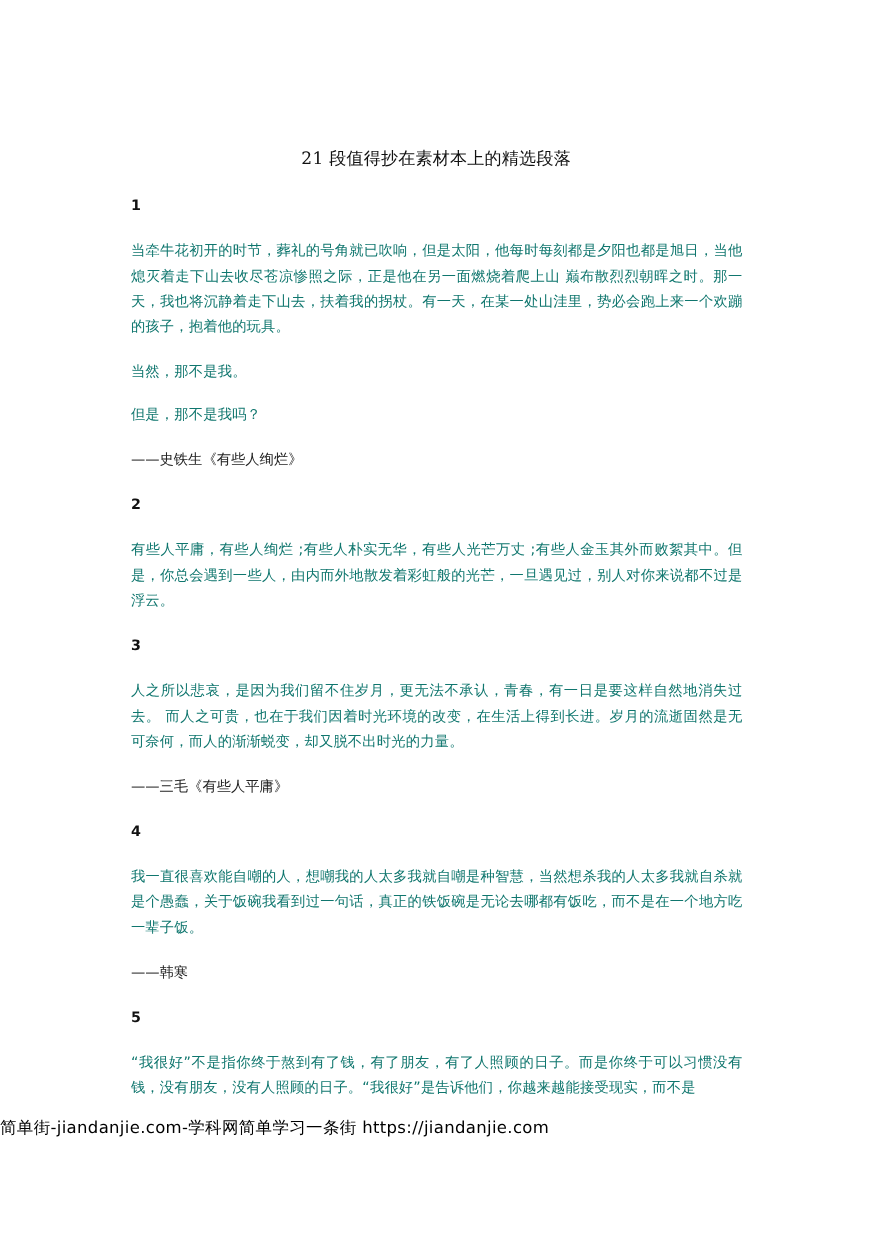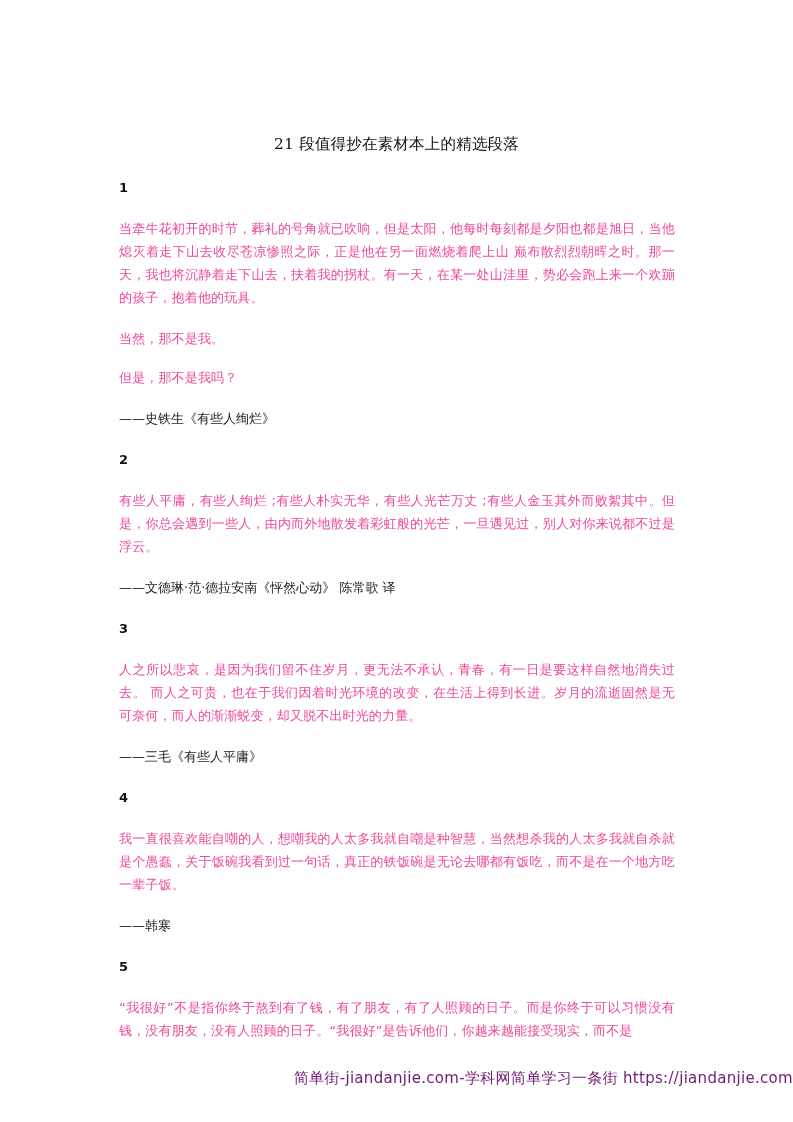--- a/index.html
+++ b/index.html
@@ -3,43 +3,42 @@
 <meta charset="utf-8">
 <style>
   html, body { margin: 0; padding: 0; background: #ffffff; }
   body { width: 793px; height: 1122px; position: relative; overflow: hidden;
          font-family: "DejaVu Sans", "Liberation Sans", sans-serif; color: #222; }
   .page { position: absolute; left: 0; top: 0; width: 659px; height: 1122px; }
   .title { position: absolute; top: 134px; left: 0; width: 793px; text-align: center;
            font-family: "DejaVu Serif", "Liberation Serif", serif; font-size: 15.5px; color: #111; letter-spacing: 0.2px; }
   .content { position: absolute; left: 119px; top: 176px; width: 556px; }
   .num { font-size: 13px; font-weight: bold; color: #111; height: 23px; line-height: 23px; margin: 0 0 18px 0; }
-  .para { font-size: 13px; line-height: 23px; margin: 0 0 18px 0; color: #ec4899; text-align: justify; letter-spacing: 0.15px; }
+  .para { font-size: 13px; line-height: 23px; margin: 0 0 18px 0; color: #0f766e; text-align: justify; letter-spacing: 0.15px; }
   .para.tight { margin-bottom: 16px; }
   .attr { font-size: 13px; line-height: 23px; margin: 0 0 18px 0; color: #222; }
-  .footer { position: absolute; top: 1069px; left: 0; width: 793px; text-align: right;
-            font-size: 15px; color: #701a75; letter-spacing: 0.3px; }
+  .footer { position: absolute; top: 1016px; left: 0; width: 793px; text-align: left;
+            font-size: 15px; color: #000000; letter-spacing: 0.3px; }
 </style>
 </head>
 <body>
 
 <div class="page">
   <div class="title">21 段值得抄在素材本上的精选段落</div>
 
   <div class="content">
 
     <div class="num">1</div>
     <p class="para">当牵牛花初开的时节，葬礼的号角就已吹响，但是太阳，他每时每刻都是夕阳也都是旭日，当他熄灭着走下山去收尽苍凉惨照之际，正是他在另一面燃烧着爬上山 巅布散烈烈朝晖之时。那一天，我也将沉静着走下山去，扶着我的拐杖。有一天，在某一处山洼里，势必会跑上来一个欢蹦的孩子，抱着他的玩具。</p>
     <p class="para tight">当然，那不是我。</p>
     <p class="para">但是，那不是我吗？</p>
     <div class="attr">——史铁生《有些人绚烂》</div>
 
     <div class="num">2</div>
     <p class="para">有些人平庸，有些人绚烂 ;有些人朴实无华，有些人光芒万丈 ;有些人金玉其外而败絮其中。但是，你总会遇到一些人，由内而外地散发着彩虹般的光芒，一旦遇见过，别人对你来说都不过是浮云。</p>
-    <div class="attr">——文德琳·范·德拉安南《怦然心动》 陈常歌 译</div>
 
     <div class="num">3</div>
     <p class="para">人之所以悲哀，是因为我们留不住岁月，更无法不承认，青春，有一日是要这样自然地消失过去。 而人之可贵，也在于我们因着时光环境的改变，在生活上得到长进。岁月的流逝固然是无可奈何，而人的渐渐蜕变，却又脱不出时光的力量。</p>
     <div class="attr">——三毛《有些人平庸》</div>
 
     <div class="num">4</div>
     <p class="para">我一直很喜欢能自嘲的人，想嘲我的人太多我就自嘲是种智慧，当然想杀我的人太多我就自杀就是个愚蠢，关于饭碗我看到过一句话，真正的铁饭碗是无论去哪都有饭吃，而不是在一个地方吃一辈子饭。</p>
     <div class="attr">——韩寒</div>
 
     <div class="num">5</div>

